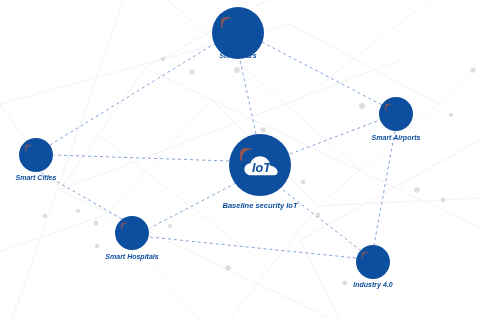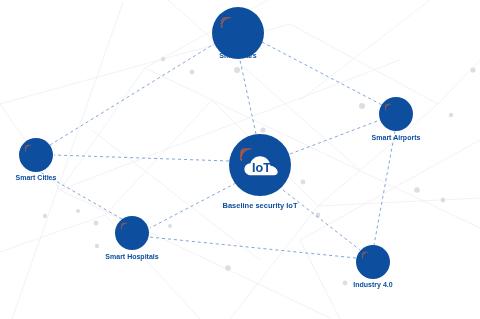--- a/index.html
+++ b/index.html
@@ -13,20 +13,21 @@
     width: 480px;
     height: 319px;
     overflow: hidden;
   }
   #stage {
     position: relative;
     width: 480px;
     height: 319px;
     background: #ffffff;
     overflow: hidden;
+    font-style: italic;
   }
   #stage svg.layer {
     position: absolute;
     left: 0;
     top: 0;
     width: 480px;
     height: 319px;
     display: block;
   }
   #bg-layer   { z-index: 1; }

